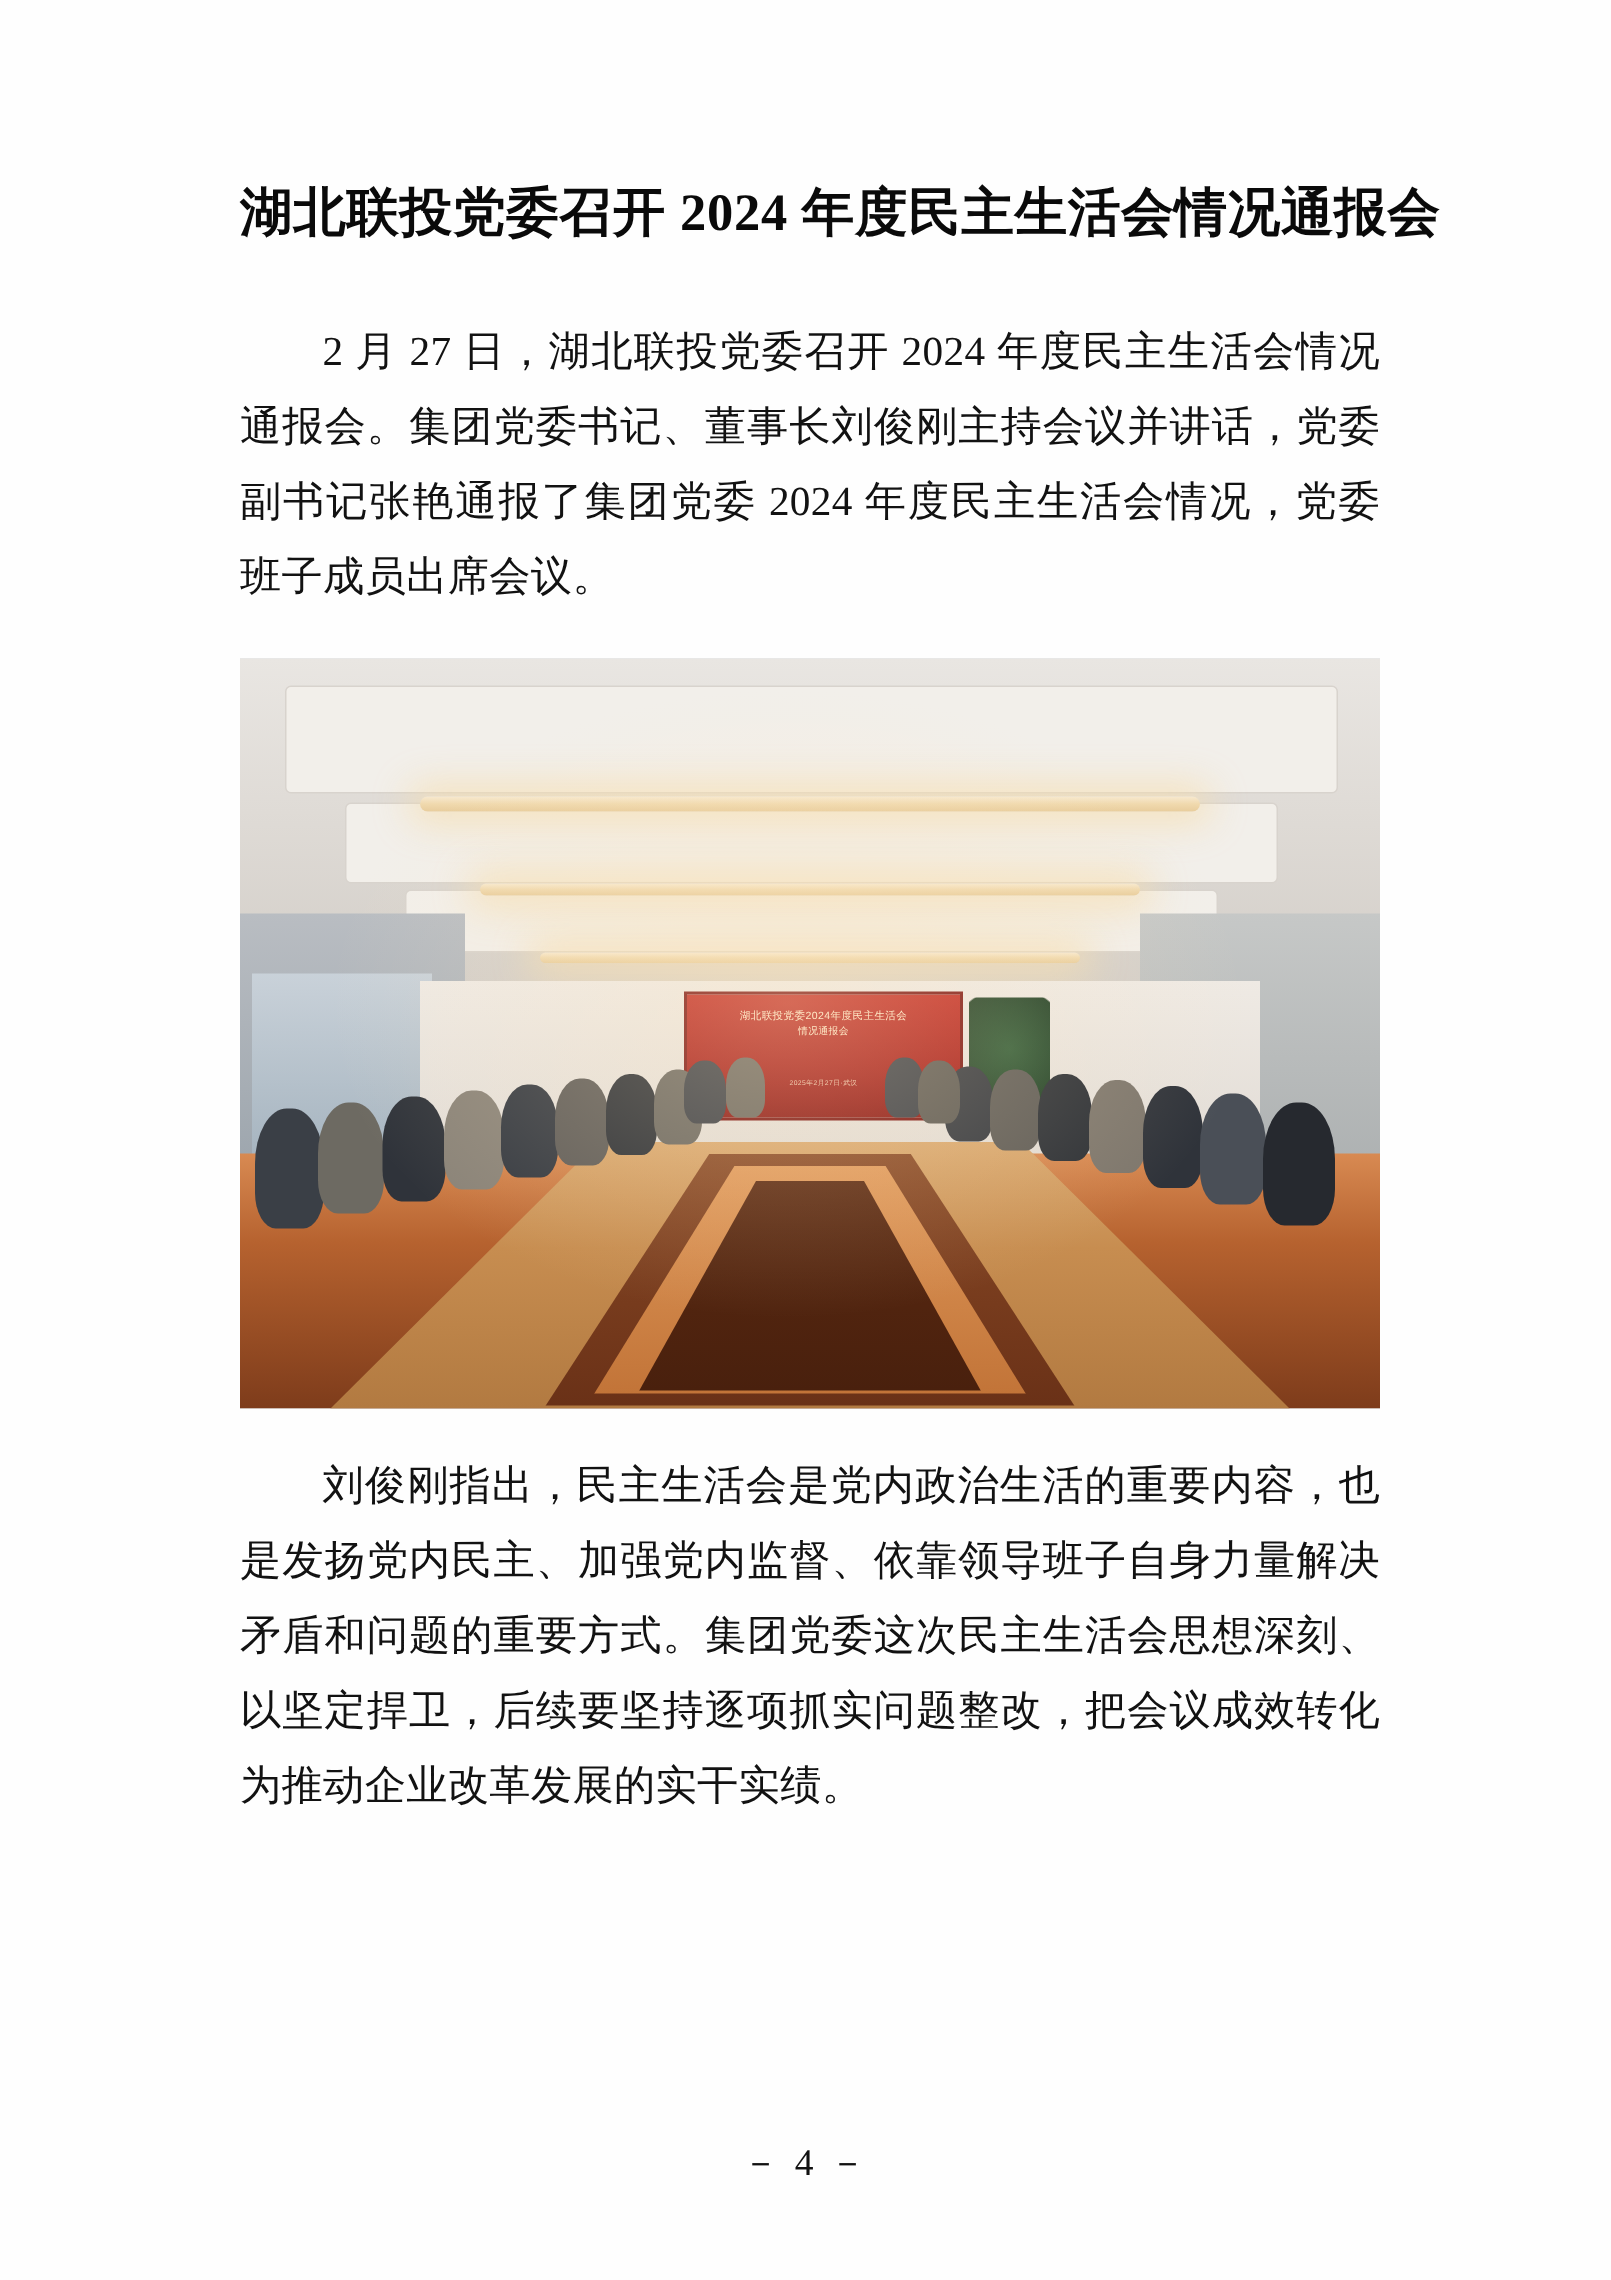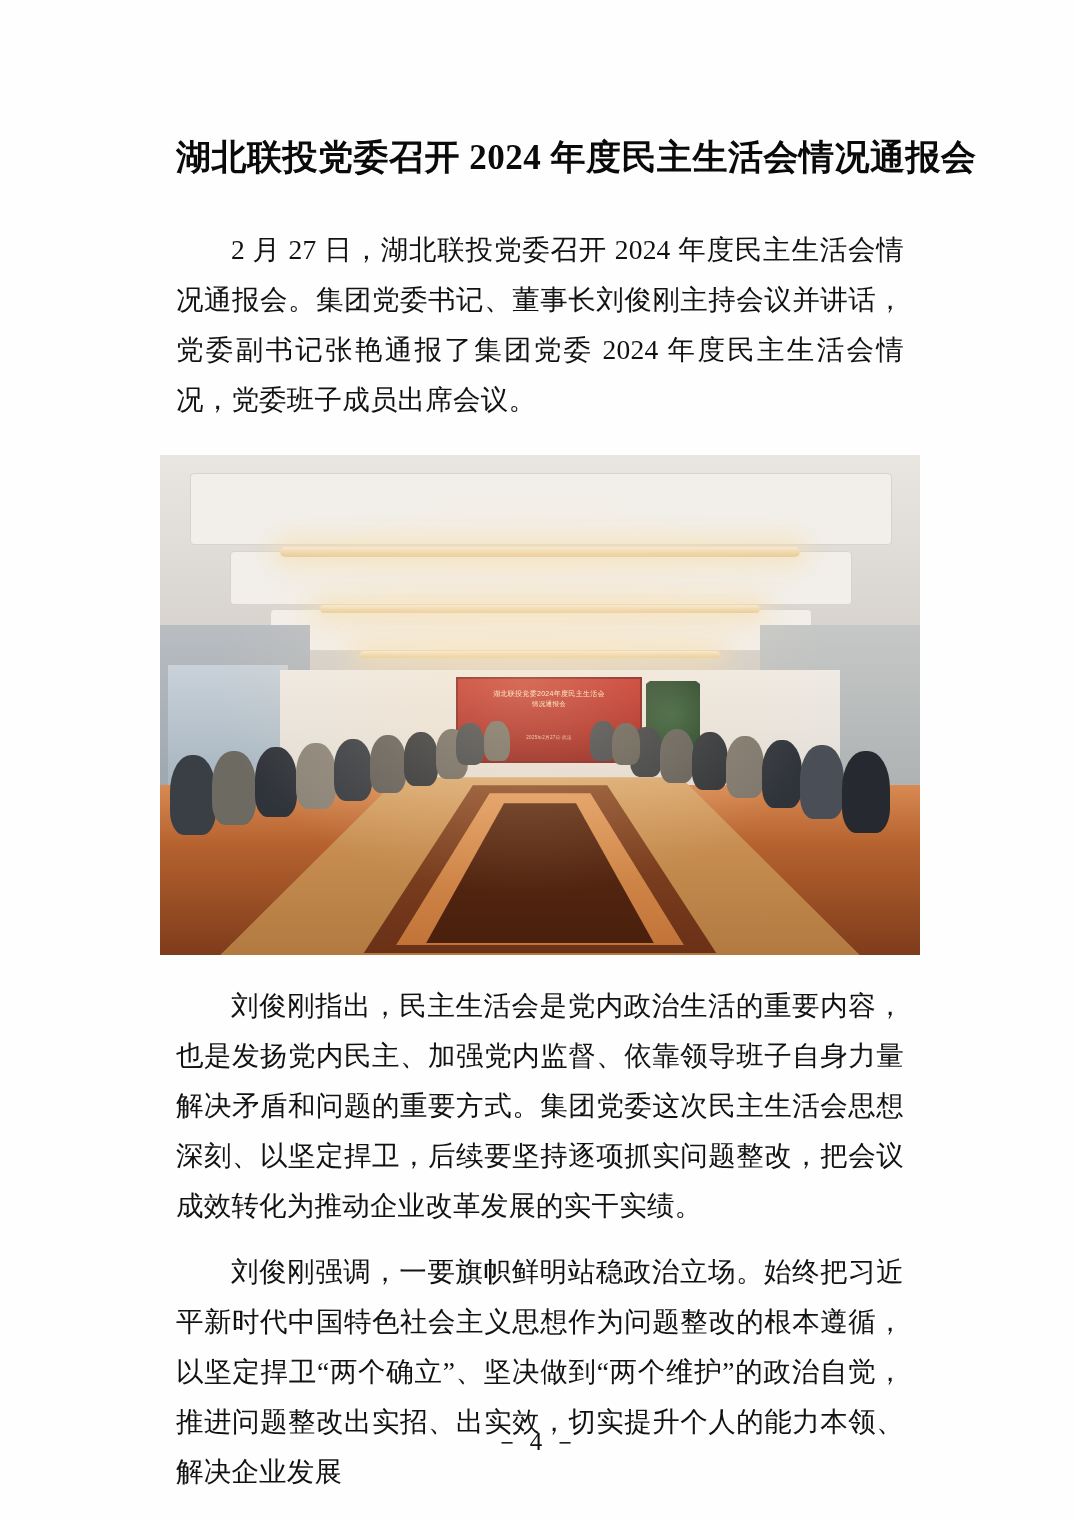--- a/index.html
+++ b/index.html
@@ -23,37 +23,37 @@
     position: relative;
     background: #fefefe;
   }
   .content {
     position: absolute;
     left: 160px;
     top: 0;
     width: 760px;
   }
   .doc-title {
-    margin: 16px;
+    margin: 0;
     padding-top: 118px;
     font-size: 35px;
     line-height: 1.35;
     font-weight: 700;
     text-align: center;
     letter-spacing: 0.5px;
     font-family: "Liberation Serif", "DejaVu Serif", serif;
     color: #0a0a0a;
     white-space: nowrap;
   }
   .para {
     font-size: 27.5px;
     line-height: 50px;
     text-indent: 2em;
     text-align: justify;
-    margin: 16px;
+    margin: 0;
     color: #121212;
     letter-spacing: 0.2px;
   }
   .para.first {
     margin-top: 44px;
   }
   .figure {
     margin: 30px 0 26px 0;
     width: 760px;
     height: 500px;
@@ -234,17 +234,16 @@
         <div class="person" style="left:296px;top:268px;width:28px;height:42px;background:#3b3f46;"></div>
         <div class="person" style="left:324px;top:266px;width:26px;height:40px;background:#6b675f;"></div>
         <div class="person" style="left:430px;top:266px;width:26px;height:40px;background:#3b3f46;"></div>
         <div class="person" style="left:452px;top:268px;width:28px;height:42px;background:#5c5953;"></div>
 
         <div class="glare"></div>
       </div>
     </div>
 
     <p class="para">刘俊刚指出，民主生活会是党内政治生活的重要内容，也是发扬党内民主、加强党内监督、依靠领导班子自身力量解决矛盾和问题的重要方式。集团党委这次民主生活会思想深刻、以坚定捍卫，后续要坚持逐项抓实问题整改，把会议成效转化为推动企业改革发展的实干实绩。</p>
-    <p class="para">刘俊刚强调，一要旗帜鲜明站稳政治立场。始终把习近平新时代中国特色社会主义思想作为问题整改的根本遵循，以坚定捍卫“两个确立”、坚决做到“两个维护”的政治自觉，推进问题整改出实招、出实效，切实提升个人的能力本领、解决企业发展</p>
   </div>
 
   <div class="page-number">－ 4 －</div>
 </div>
 
 </body></html>

